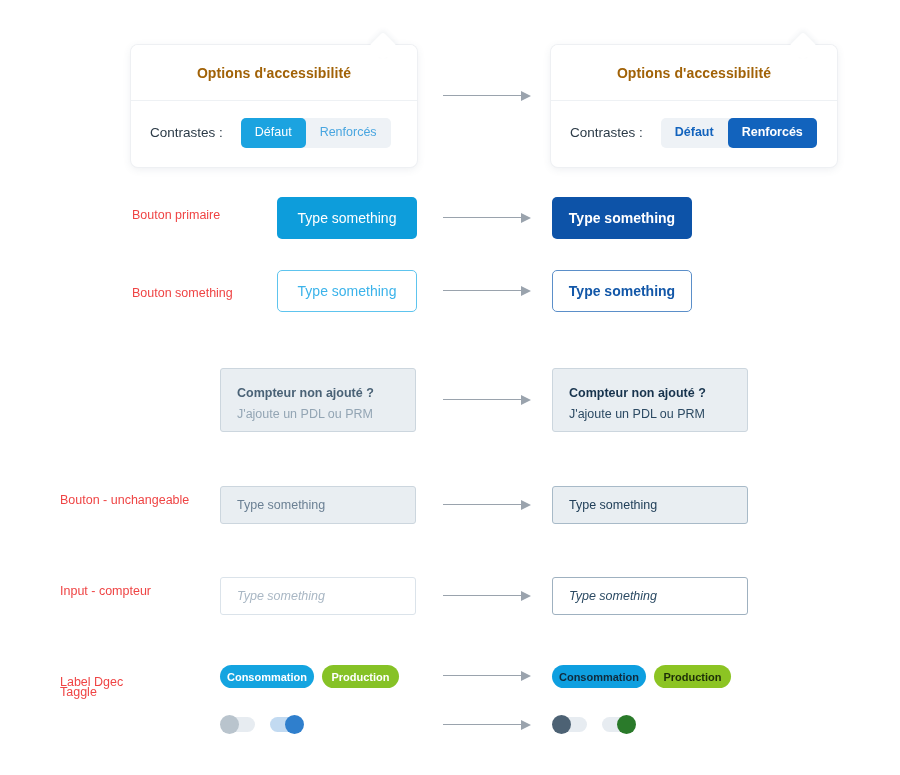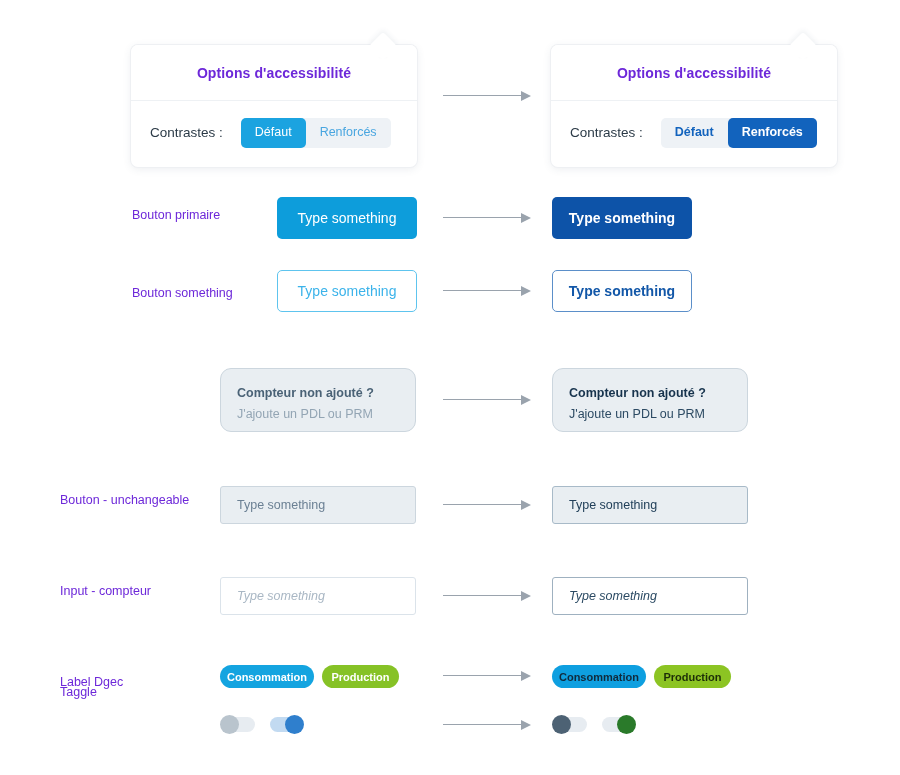--- a/index.html
+++ b/index.html
@@ -52,21 +52,21 @@
     height: 12px;
     background: #ffffff;
     border-radius: 7px 7px 0 0;
   }
 
   .card-title {
     position: relative;
     text-align: center;
     font-size: 14px;
     font-weight: bold;
-    color: #6d28d9;
+    color: #a16207;
     padding: 20px 10px 19px;
     border-bottom: 1px solid #eef1f4;
     letter-spacing: 0.1px;
   }
   .card-body {
     display: flex;
     align-items: center;
     padding: 17px 19px 19px;
   }
   .card-label {
@@ -115,21 +115,21 @@
     width: 0; height: 0;
     border-top: 5px solid transparent;
     border-bottom: 5px solid transparent;
     border-left: 10px solid #9aa3ad;
   }
 
   
   .row-label {
     position: absolute;
     font-size: 12.5px;
-    color: #6d28d9;
+    color: #ef4444;
     line-height: 1.45;
   }
 
   
   .btn {
     position: absolute;
     display: flex;
     align-items: center;
     justify-content: center;
     font-size: 14px;
@@ -141,21 +141,21 @@
   .btn-primary-renf      { background: #0d53a8; color: #ffffff; font-weight: bold; }
   .btn-secondary-default { background: #ffffff; color: #3bb3ea; border: 1.6px solid #5ec4ee; }
   .btn-secondary-renf    { background: #ffffff; color: #1257a8; border: 1.6px solid #5b8fc9; font-weight: bold; }
 
   
   .gbox {
     position: absolute;
     box-sizing: border-box;
     background: #e9eef2;
     border: 1px solid #ccd6de;
-    border-radius: 11px;
+    border-radius: 3px;
   }
   .gbox-inner { padding: 17px 16px; }
   .gbox-title { font-size: 12.5px; font-weight: bold; margin-bottom: 7px; }
   .gbox-sub   { font-size: 12.5px; }
   .tone-light .gbox-title { color: #4a6276; }
   .tone-light .gbox-sub   { color: #93a5b4; }
   .tone-dark  .gbox-title { color: #17334d; }
   .tone-dark  .gbox-sub   { color: #2c4a63; }
 
   .inputbox {

